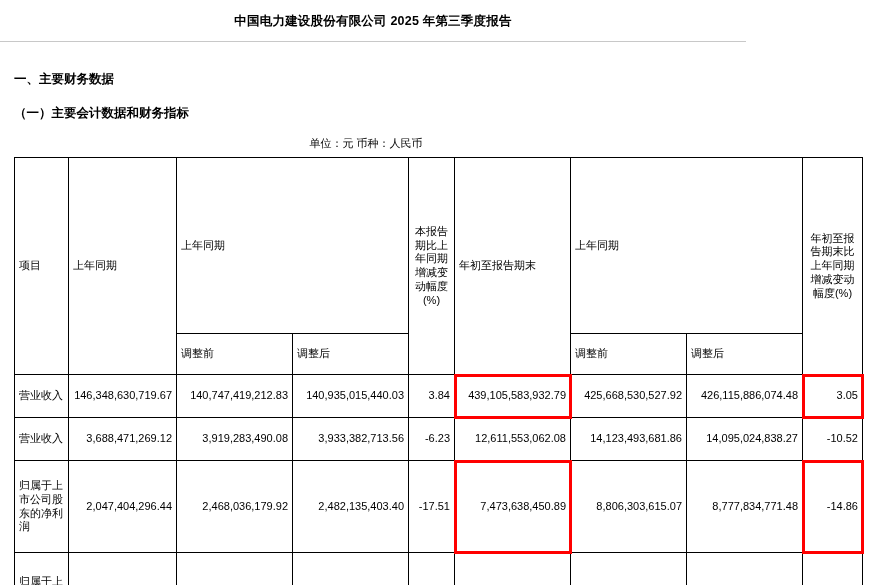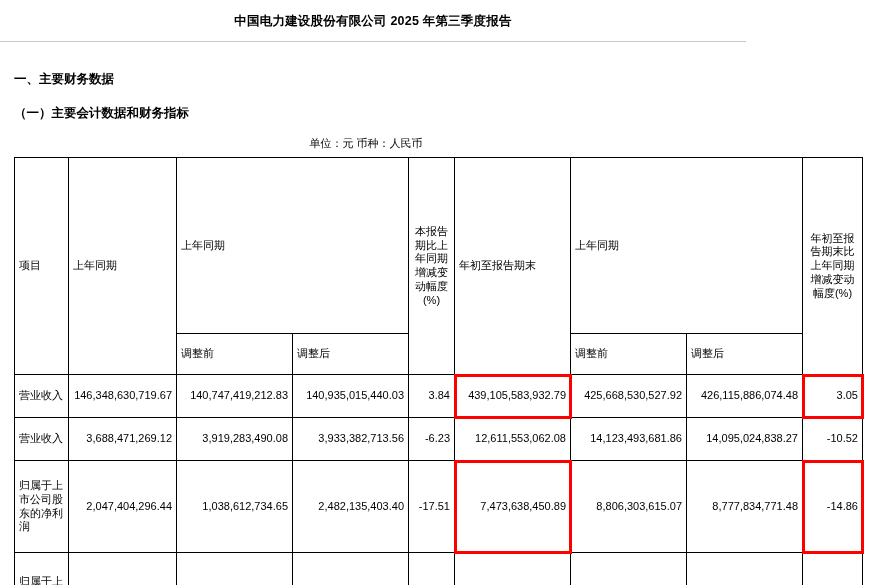--- a/index.html
+++ b/index.html
@@ -148,21 +148,21 @@
         <td class="num">3,933,382,713.56</td>
         <td class="num">-6.23</td>
         <td class="num">12,611,553,062.08</td>
         <td class="num">14,123,493,681.86</td>
         <td class="num">14,095,024,838.27</td>
         <td class="num">-10.52</td>
       </tr>
       <tr style="height:92px">
         <td>归属于上市公司股东的净利润</td>
         <td class="num">2,047,404,296.44</td>
-        <td class="num">1,038,612,734.65</td>
+        <td class="num">2,468,036,179.92</td>
         <td class="num">2,482,135,403.40</td>
         <td class="num">-17.51</td>
         <td class="num hl">7,473,638,450.89</td>
         <td class="num">8,806,303,615.07</td>
         <td class="num">8,777,834,771.48</td>
         <td class="num hl">-14.86</td>
       </tr>
       <tr style="height:86px">
         <td>归属于上市公司股东的扣除</td>
         <td class="num">1,707,943,542.30</td>

